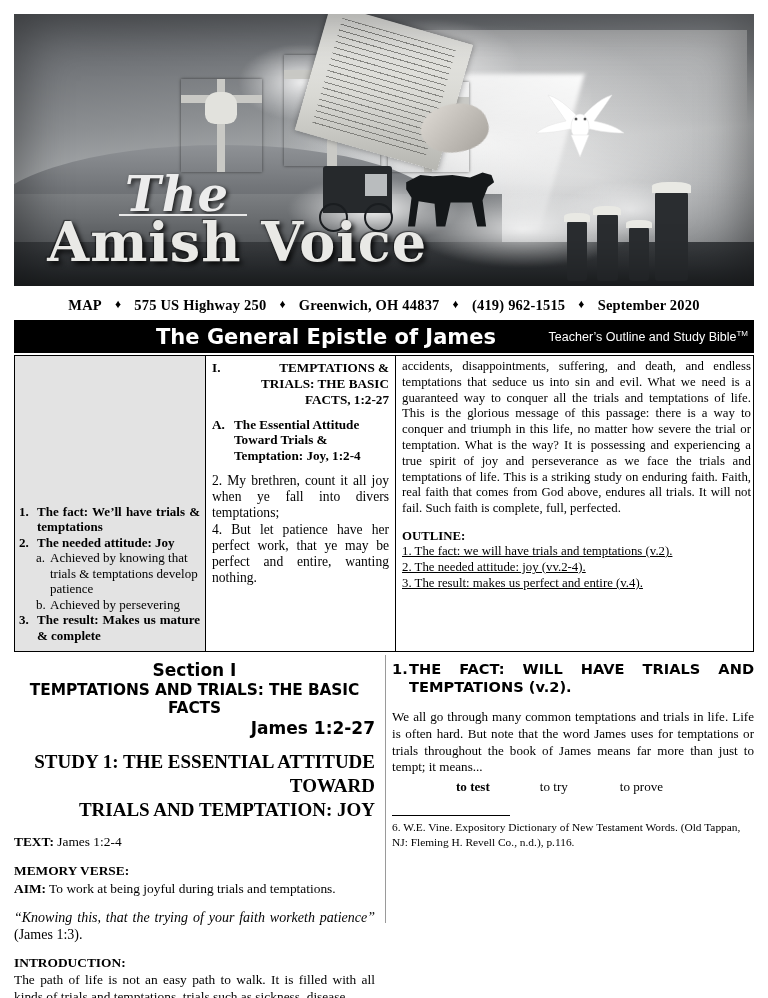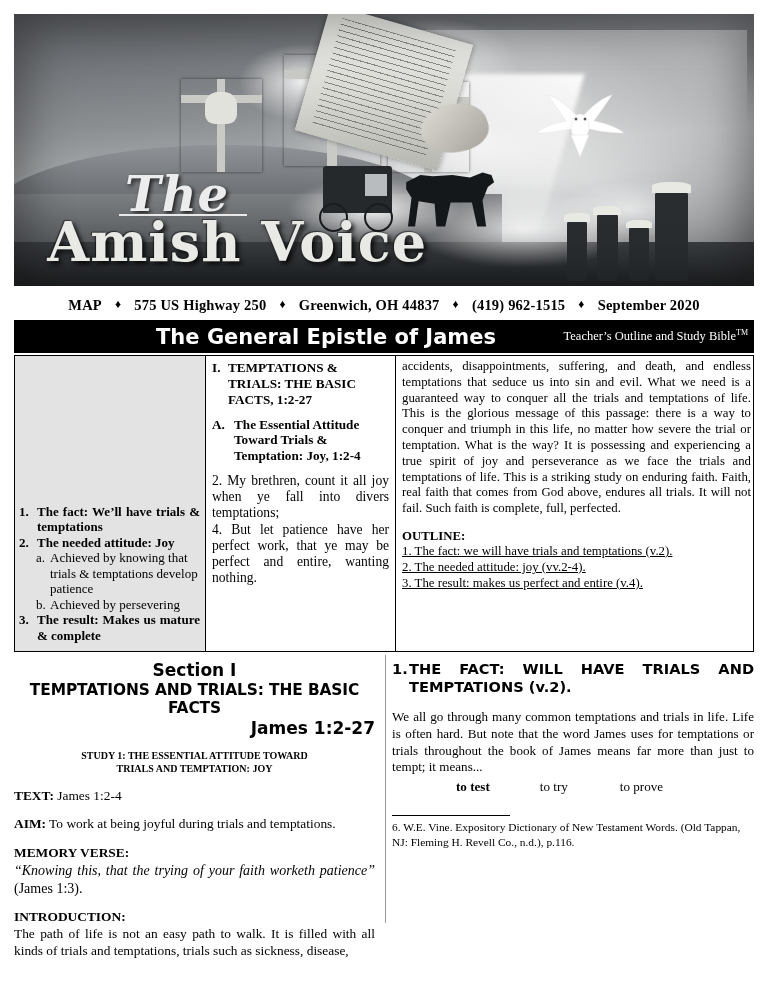--- a/index.html
+++ b/index.html
@@ -156,21 +156,21 @@
   }
   .titlebar .maintitle{
     position:absolute;left:0;right:0;text-align:center;
     font-family:"DejaVu Sans", sans-serif;
     font-weight:700;font-size:21px;color:#fff;
     transform:translateX(-58px);
     white-space:nowrap;
   }
   .titlebar .sub{
     position:absolute;right:6px;
-    font-family:Liberation Serif, serif;
+    font-family:Liberation Sans, sans-serif;
     font-size:12.5px;color:#fff;white-space:nowrap;
   }
   .titlebar .sub sup{font-size:8px;}
 
   
   .tbl{
     position:absolute;left:14px;top:355px;width:740px;height:297px;
     display:flex;
     border:1px solid #000;
     box-sizing:border-box;
@@ -203,21 +203,21 @@
   .ol1 .sub{display:flex;margin-left:17px;}
   .ol1 .sub .num{width:14px;flex:none;font-weight:400;}
   .ol1 .sub .txt{font-weight:400;text-align:left;}
 
   
   .c2 h4{
     margin:0 0 9px 0;font-size:13.2px;font-weight:700;line-height:1.2;
     display:flex;
   }
   .c2 h4 .mk{width:16px;flex:none;}
-  .c2 h4 .bd{flex:1;}
+  .c2 h4 .bd{flex:1;text-align:right;}
   .c2 .hA{margin:0 0 9px 0;font-size:13.2px;font-weight:700;line-height:1.2;display:flex;padding-left:0;}
   .c2 .hA .mk{width:22px;flex:none;}
   .c2 .hA .bd{flex:1;}
   .c2 .vs{font-size:13.6px;line-height:1.19;text-align:justify;}
   .c2 .vs p{margin:0;}
 
   
   .c3 .body{font-size:12.8px;line-height:1.235;text-align:justify;}
   .c3 .ol-h{font-weight:700;font-size:12.8px;margin-top:12px;}
   .c3 .ol-l{font-size:12.8px;line-height:1.24;text-decoration:underline;}
@@ -233,21 +233,21 @@
   }
   .sec-h2{
     text-align:center;font-family:"DejaVu Sans", sans-serif;
     font-weight:700;font-size:15.4px;margin:0 0 1px 0;letter-spacing:-.1px;
   }
   .sec-h3{
     text-align:right;font-family:"DejaVu Sans", sans-serif;
     font-weight:700;font-size:17px;margin:0 0 12px 0;
   }
   .study-h{
-    text-align:center;font-weight:700;font-size:10px;line-height:1.25;
+    text-align:right;font-weight:700;font-size:19px;line-height:1.25;
     margin:0 0 12px 0;
   }
   .lbl-line{font-size:13.4px;line-height:1.3;margin:0 0 11px 0;}
   .lbl-line b{font-weight:700;}
   .mv-q{font-size:14px;line-height:1.28;text-align:justify;font-style:italic;margin:0 0 11px 0;}
   .mv-q .norm{font-style:normal;}
   .intro-h{font-weight:700;font-size:13.4px;margin:0 0 0 0;}
   .intro-p{font-size:13.4px;line-height:1.28;text-align:justify;margin:0;}
 
   
@@ -430,23 +430,23 @@
     <div class="sec-h2">TEMPTATIONS AND TRIALS: THE BASIC FACTS</div>
     <div class="sec-h3">James 1:2-27</div>
 
     <div class="study-h">
       <div>STUDY 1: THE ESSENTIAL ATTITUDE TOWARD</div>
       <div>TRIALS AND TEMPTATION: JOY</div>
     </div>
 
     <p class="lbl-line"><b>TEXT:</b> <span>James 1:2-4</span></p>
 
+    <p class="lbl-line" style="margin-bottom:1px;"><b>MEMORY VERSE:</b></p>
+
     <p class="lbl-line"><b>AIM:</b> <span>To work at being joyful during trials and temptations.</span></p>
-
-    <p class="lbl-line" style="margin-bottom:1px;"><b>MEMORY VERSE:</b></p>
     <p class="mv-q"><span>“Knowing this, that the trying of your faith worketh patience”</span><span class="norm"> (James 1:3).</span></p>
 
     <p class="intro-h">INTRODUCTION:</p>
     <p class="intro-p">The path of life is not an easy path to walk. It is filled with all kinds of trials and temptations, trials such as sickness, disease,</p>
   </div>
 
   <div class="rcol">
     <div class="rhead">
       <span class="mk">1.</span>
       <span class="bd">THE FACT: WILL HAVE TRIALS AND TEMPTATIONS (v.2).</span>

